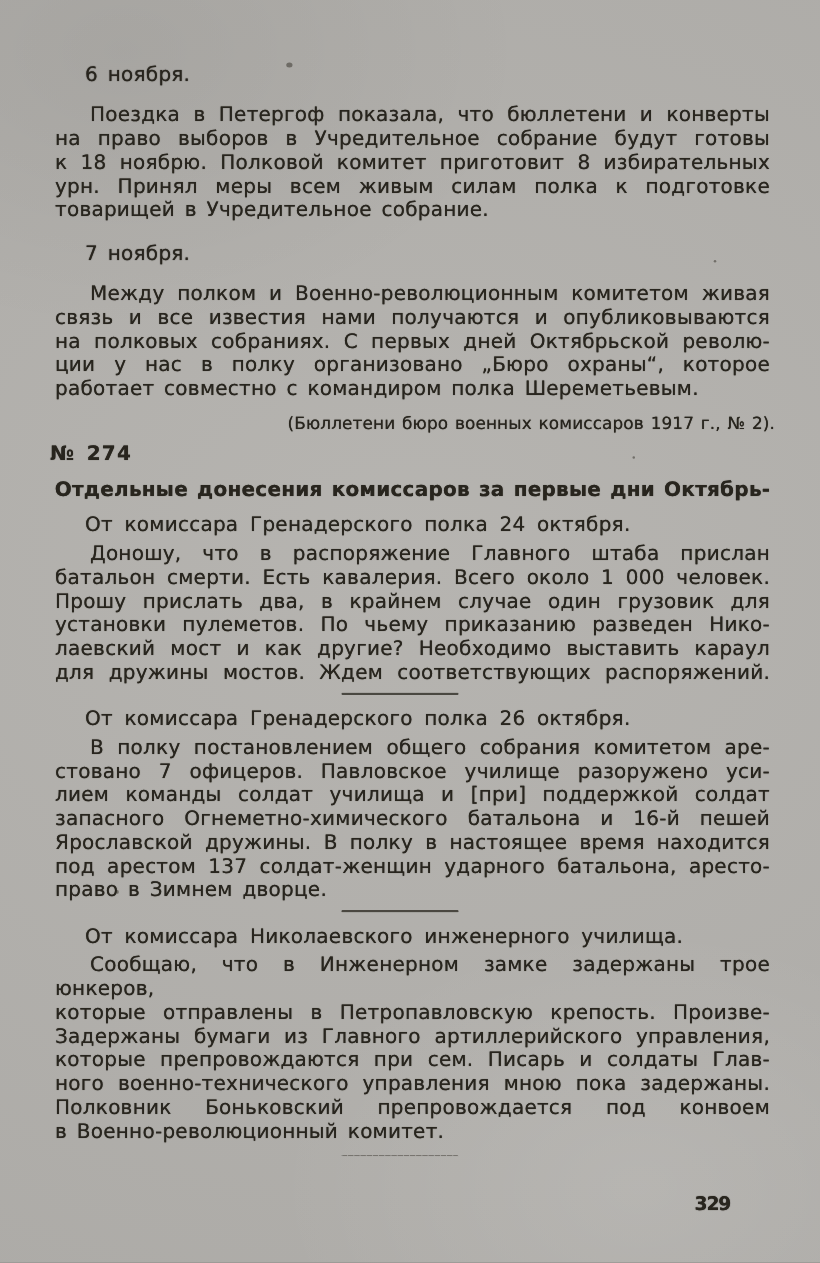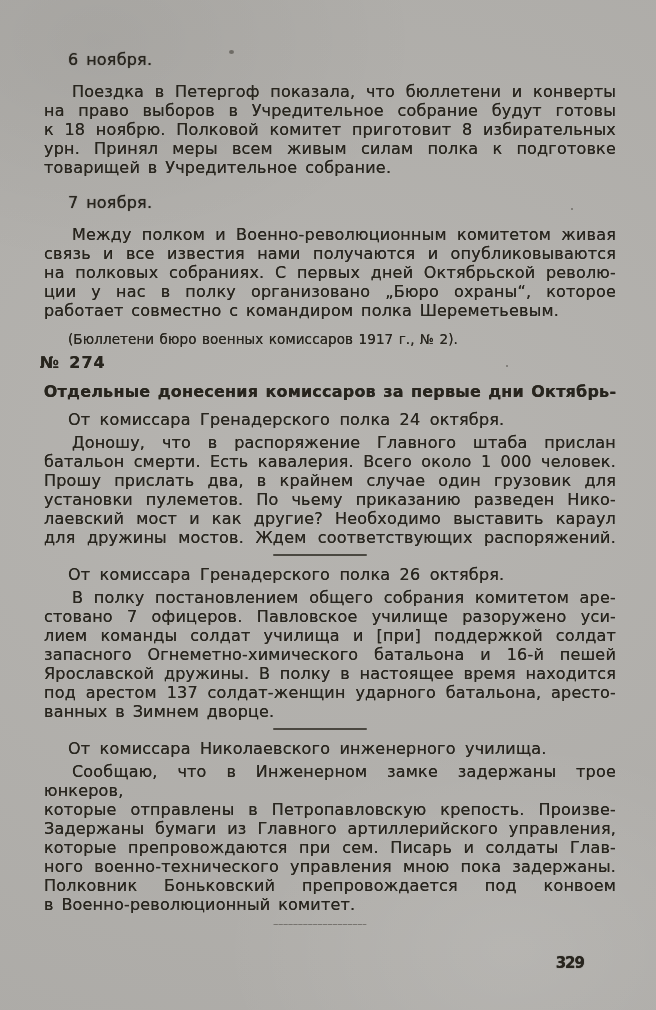--- a/index.html
+++ b/index.html
@@ -35,20 +35,21 @@
   }
   .content > .block-date-heading:first-child { margin-top: 0; }
   .block-paragraph { margin: 4px; }
   .block-citation {
     margin-top: 10px;
     text-indent: 28px;
     font-size: 13.5px;
     line-height: 18px;
     word-spacing: 1px;
     letter-spacing: 0.1px;
+    text-align: right;
   }
   .block-doc-number {
     margin-top: 5px;
     text-align: left;
     font-weight: bold;
     line-height: 20px;
     letter-spacing: 1px;
   }
   .block-doc-title {
     margin-top: 8px;
@@ -127,21 +128,21 @@
       </div>
       <div class="divider"></div>
       <div class="block-report-heading">От комиссара Гренадерского полка 26 октября.</div>
       <div class="block-paragraph">
         <div class="line first just">В полку постановлением общего собрания комитетом аре-</div>
         <div class="line just">стовано 7 офицеров. Павловское училище разоружено уси-</div>
         <div class="line just">лием команды солдат училища и [при] поддержкой солдат</div>
         <div class="line just">запасного Огнеметно-химического батальона и 16-й пешей</div>
         <div class="line just">Ярославской дружины. В полку в настоящее время находится</div>
         <div class="line just">под арестом 137 солдат-женщин ударного батальона, аресто-</div>
-        <div class="line">ванных в Зимнем дворце.</div>
+        <div class="line">право в Зимнем дворце.</div>
       </div>
       <div class="divider"></div>
       <div class="block-report-heading">От комиссара Николаевского инженерного училища.</div>
       <div class="block-paragraph">
         <div class="line first just">Сообщаю, что в Инженерном замке задержаны трое юнкеров,</div>
         <div class="line just">которые отправлены в Петропавловскую крепость. Произве-</div>
         <div class="line just">Задержаны бумаги из Главного артиллерийского управления,</div>
         <div class="line just">которые препровождаются при сем. Писарь и солдаты Глав-</div>
         <div class="line just">ного военно-технического управления мною пока задержаны.</div>
         <div class="line just">Полковник Боньковский препровождается под конвоем</div>

